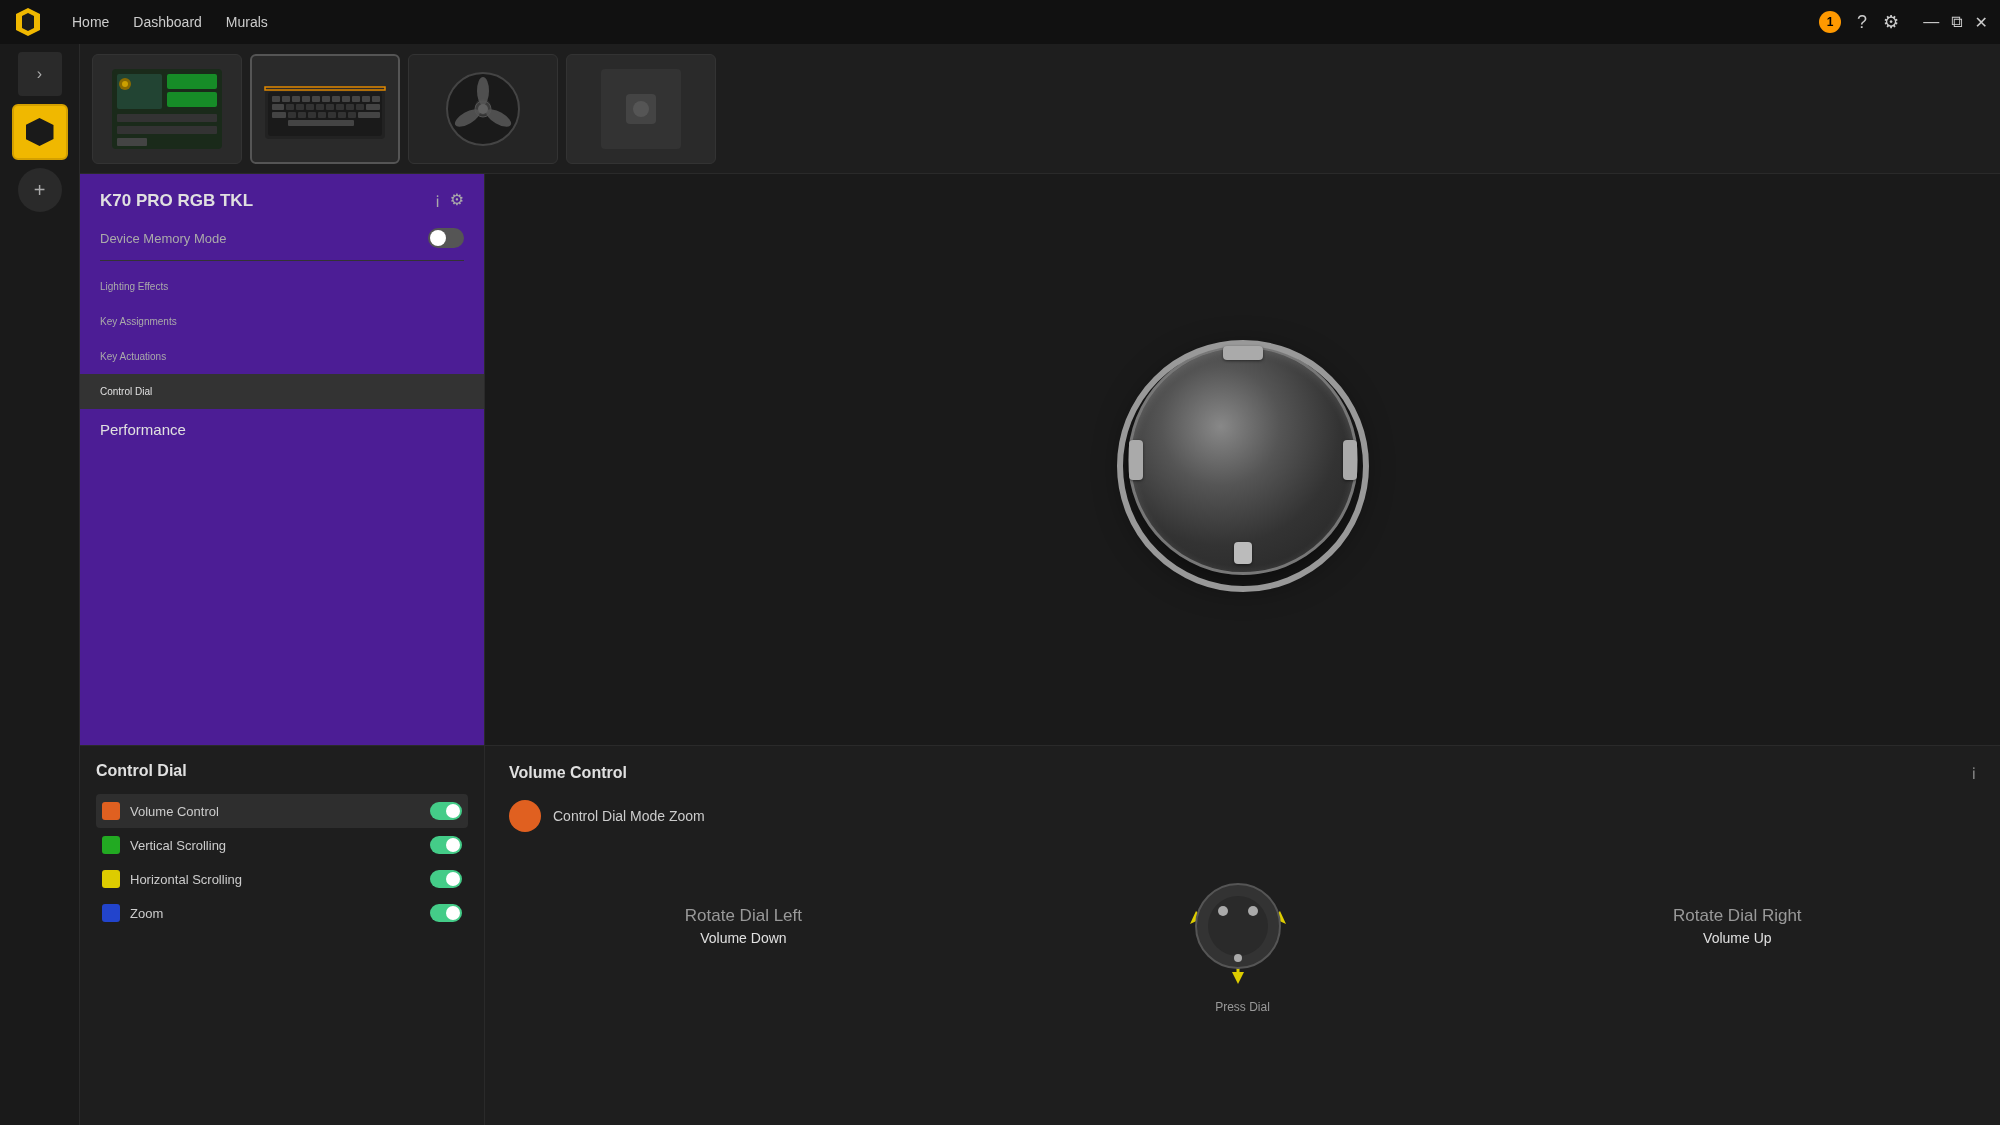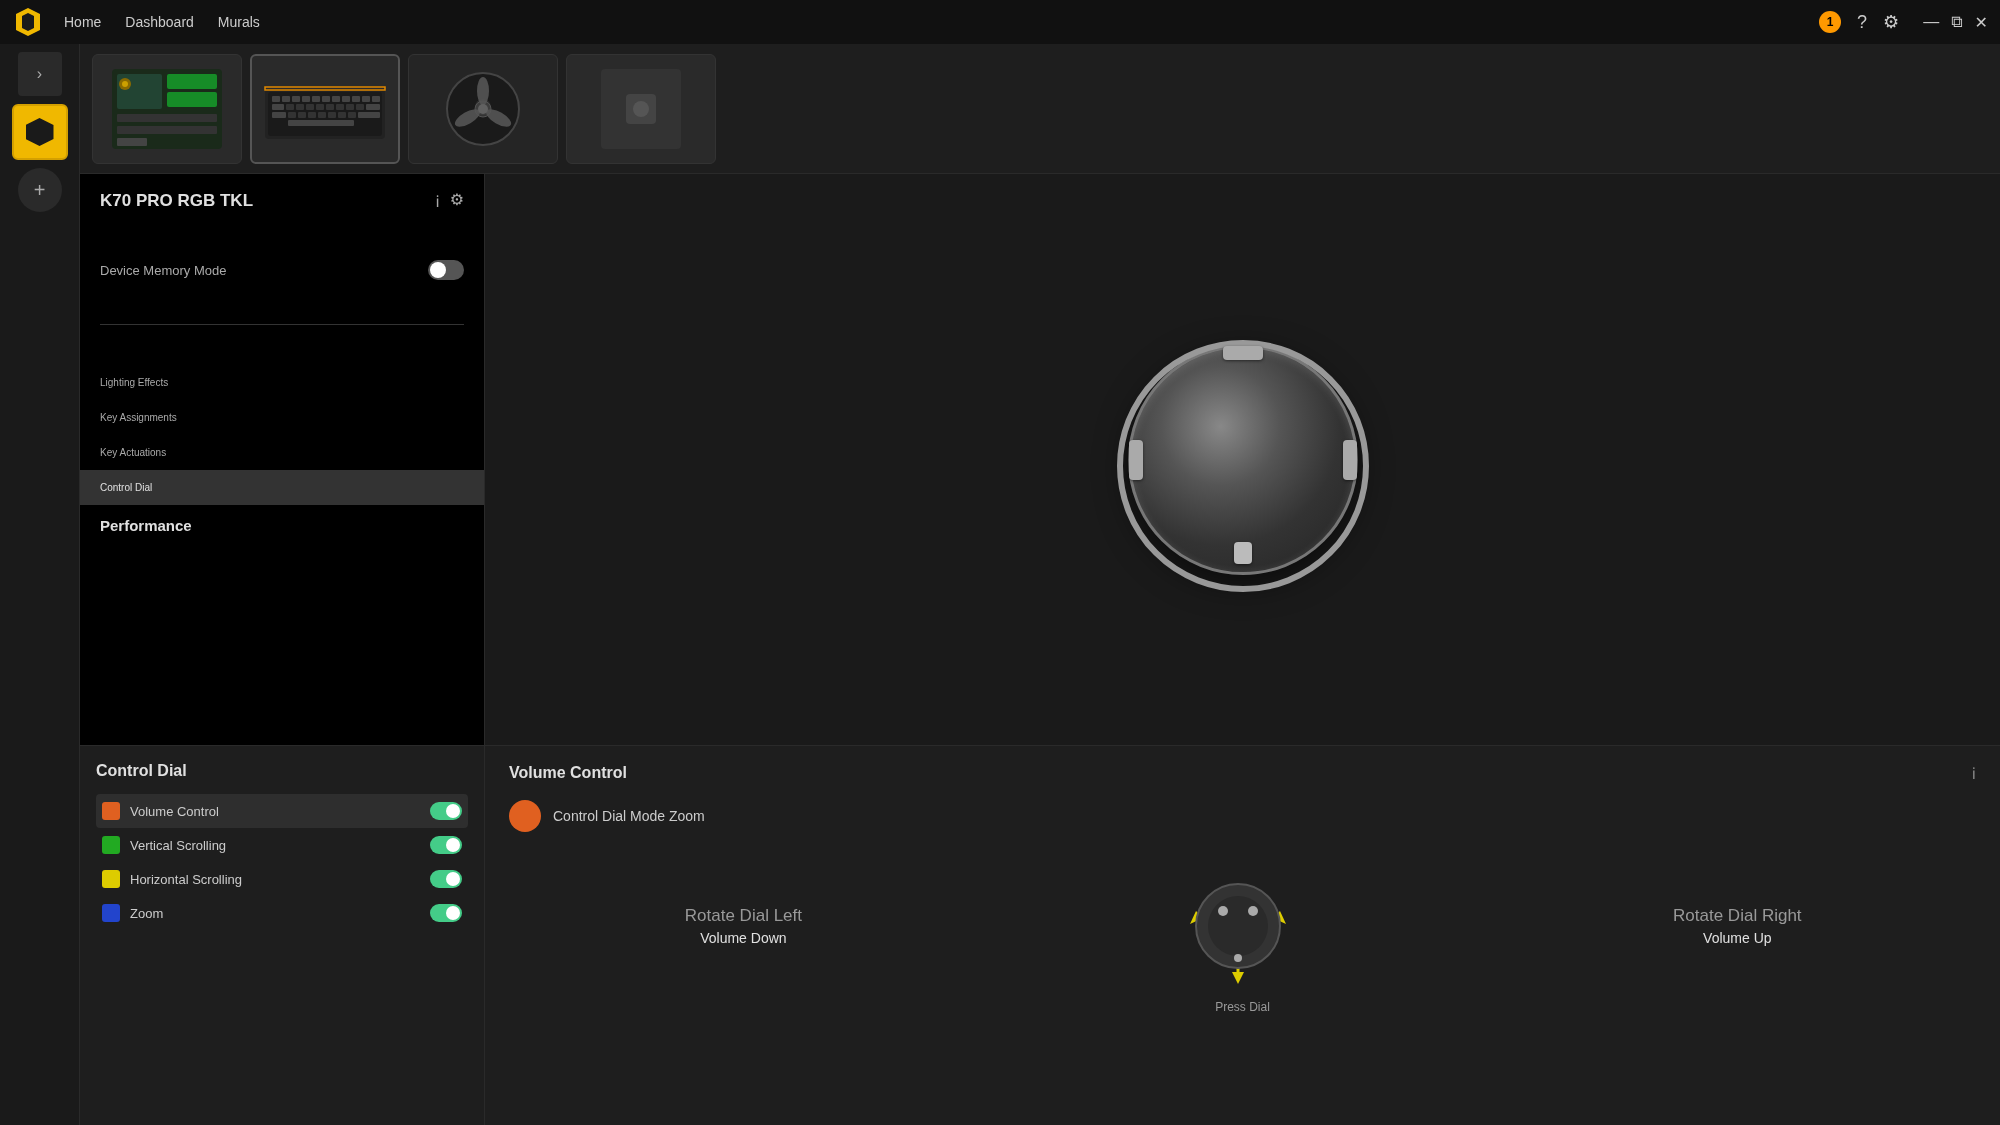--- a/index.html
+++ b/index.html
@@ -13,21 +13,21 @@
       overflow: hidden;
     }
 
     
     .titlebar {
       display: flex;
       align-items: center;
       background: #111;
       height: 44px;
       padding: 0 12px;
-      gap: 12px;
+      gap: 20px;
     }
     .titlebar-nav {
       display: flex;
       gap: 24px;
       margin-left: 8px;
     }
     .titlebar-nav span {
       color: #ccc;
       font-size: 14px;
       cursor: pointer;
@@ -187,25 +187,24 @@
     
     .main-content {
       display: flex;
       flex: 1;
       overflow: hidden;
     }
 
     
     .left-panel {
       width: 405px;
-      background: #000000;
+      background: #4c1d95;
       border-right: 1px solid #2a2a2a;
       display: flex;
       flex-direction: column;
-      gap: 32px;
     }
 
     .device-header {
       padding: 16px 20px 12px;
       display: flex;
       align-items: center;
       gap: 10px;
     }
     .device-title {
       font-size: 17px;
@@ -271,21 +270,21 @@
       font-size: 10px;
       border-radius: 0;
     }
     .nav-item.active {
       background: #333;
       color: #e0e0e0;
       font-weight: 500;
     }
     .nav-item.bold {
       color: #e0e0e0;
-      font-weight: 700;
+      font-weight: 400;
       font-size: 15px;
     }
 
     
     .preview-area {
       flex: 1;
       background: #1a1a1a;
       display: flex;
       align-items: center;
       justify-content: center;

